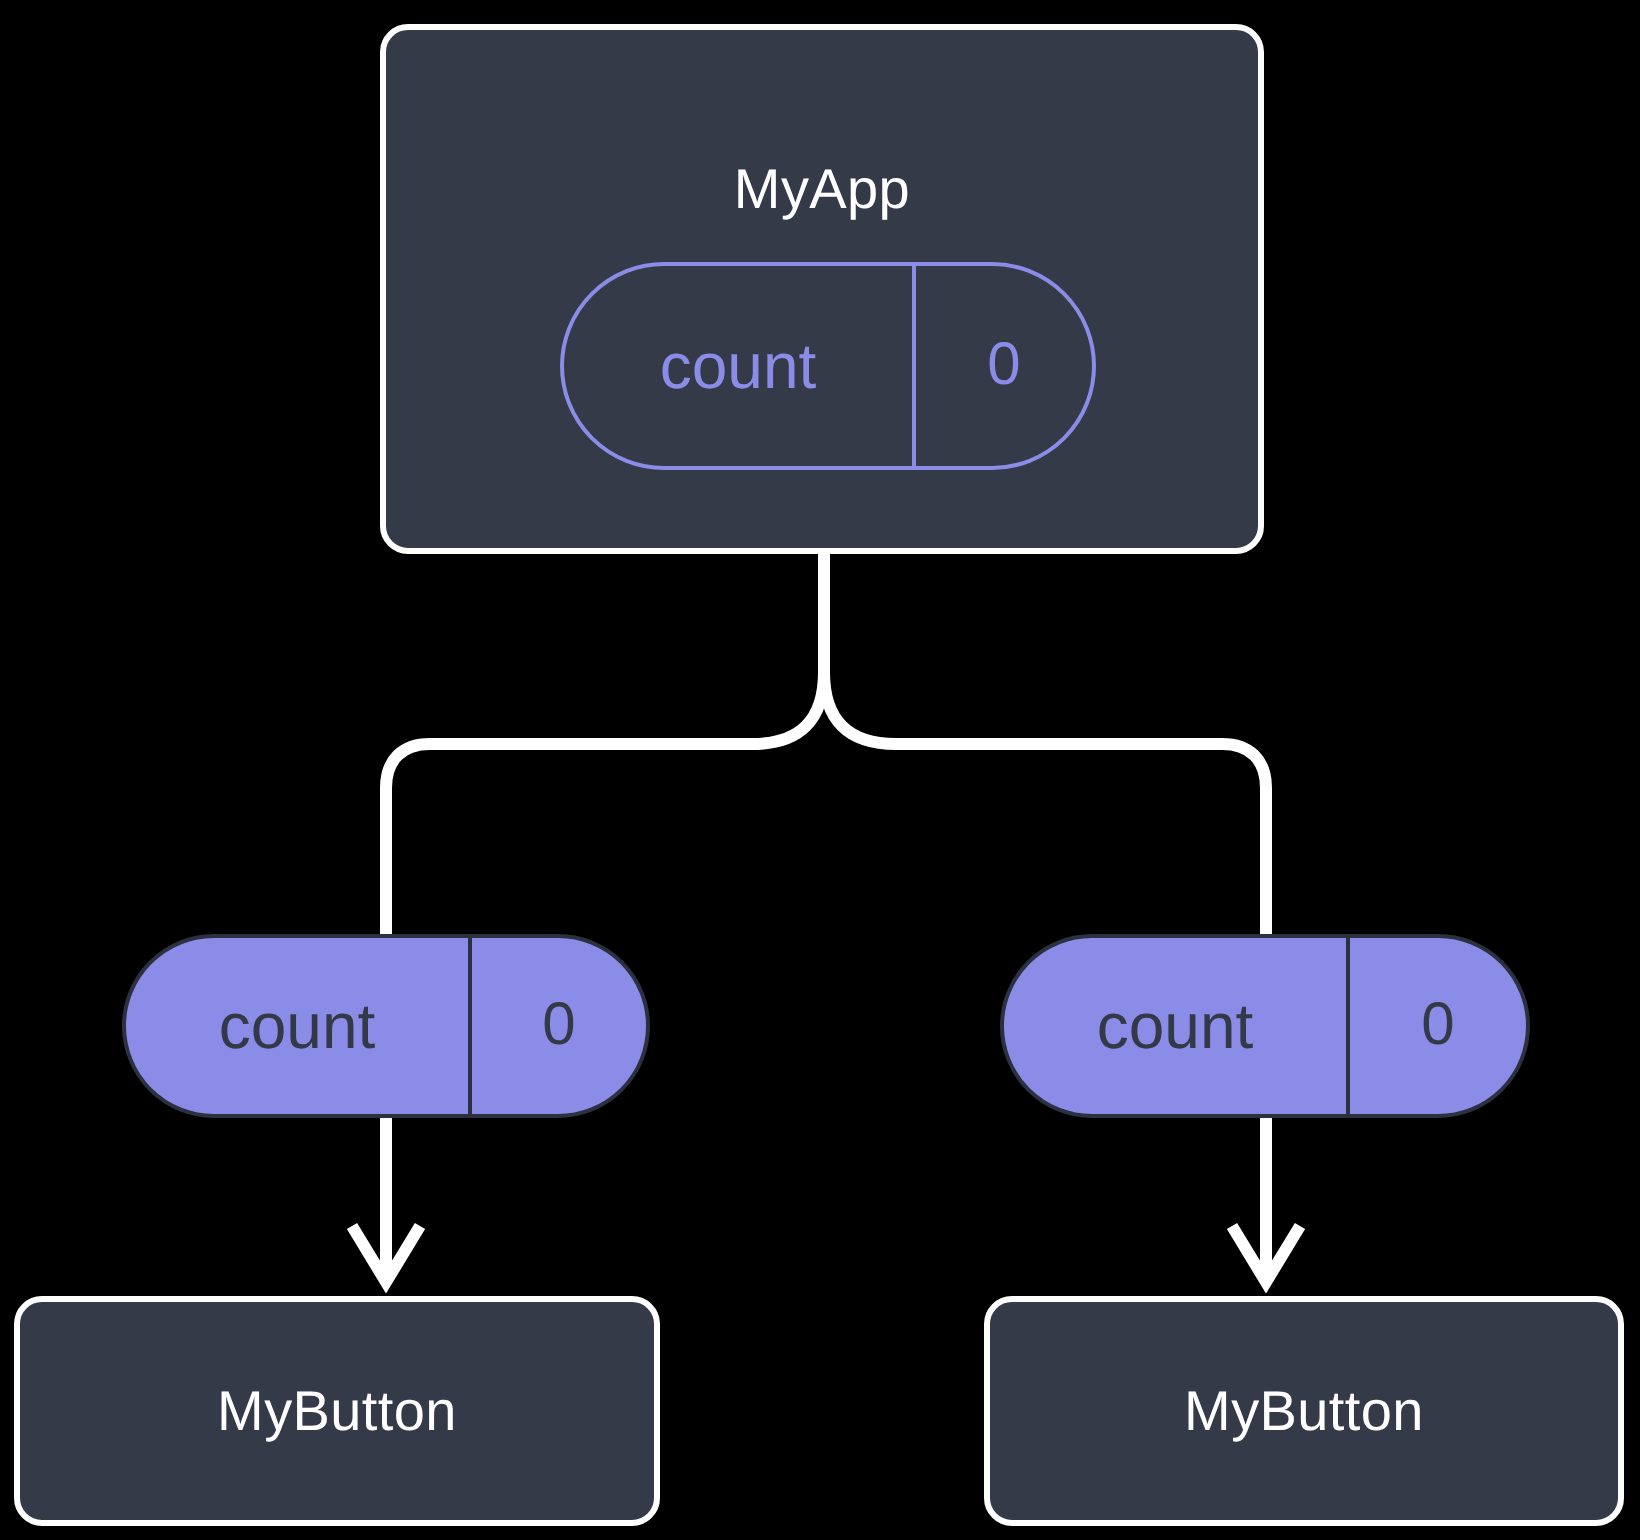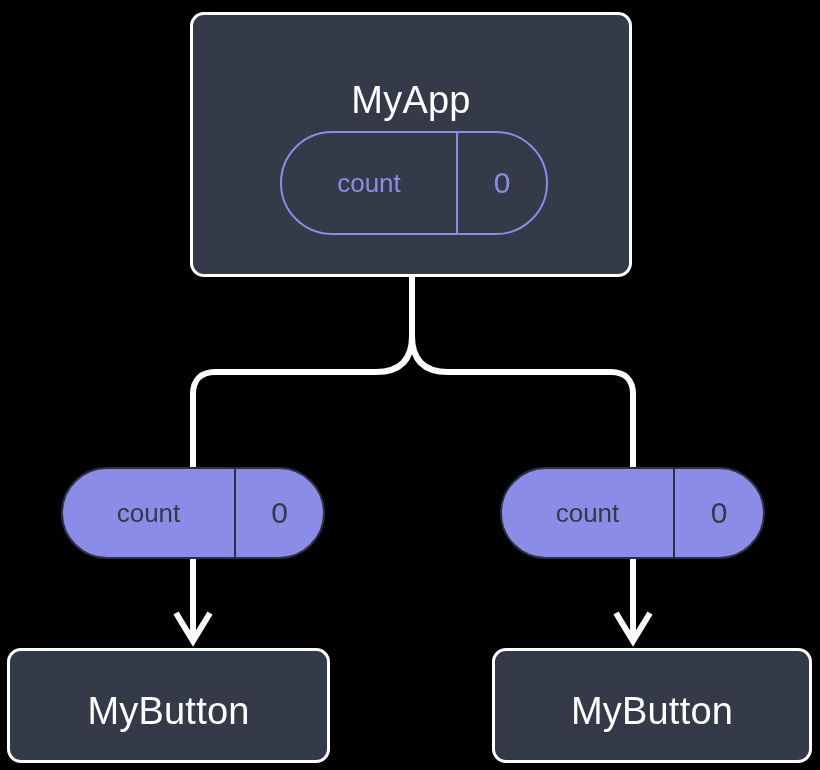--- a/index.html
+++ b/index.html
@@ -34,21 +34,21 @@
     background: #343a48;
     border: 3px solid #ffffff;
     border-radius: 14px;
   }
   .component-title {
     position: absolute;
     left: 0;
     right: 0;
     text-align: center;
     color: #ffffff;
-    font-size: 38px;
+    font-size: 28px;
     font-weight: 400;
     letter-spacing: 0.2px;
     white-space: nowrap;
   }
 
   
   .state-pill {
     position: absolute;
     box-sizing: border-box;
     display: flex;
@@ -56,21 +56,21 @@
     border-radius: 999px;
     overflow: hidden;
   }
   .state-pill .pill-cell {
     display: flex;
     align-items: center;
     justify-content: center;
     white-space: nowrap;
   }
   .state-pill .pill-key {
-    font-size: 26px;
+    font-size: 32px;
   }
   .state-pill .pill-val {
     font-size: 30px;
   }
 
   
   .state-pill.outlined {
     background: transparent;
     border: 2px solid #8b8ce8;
   }

